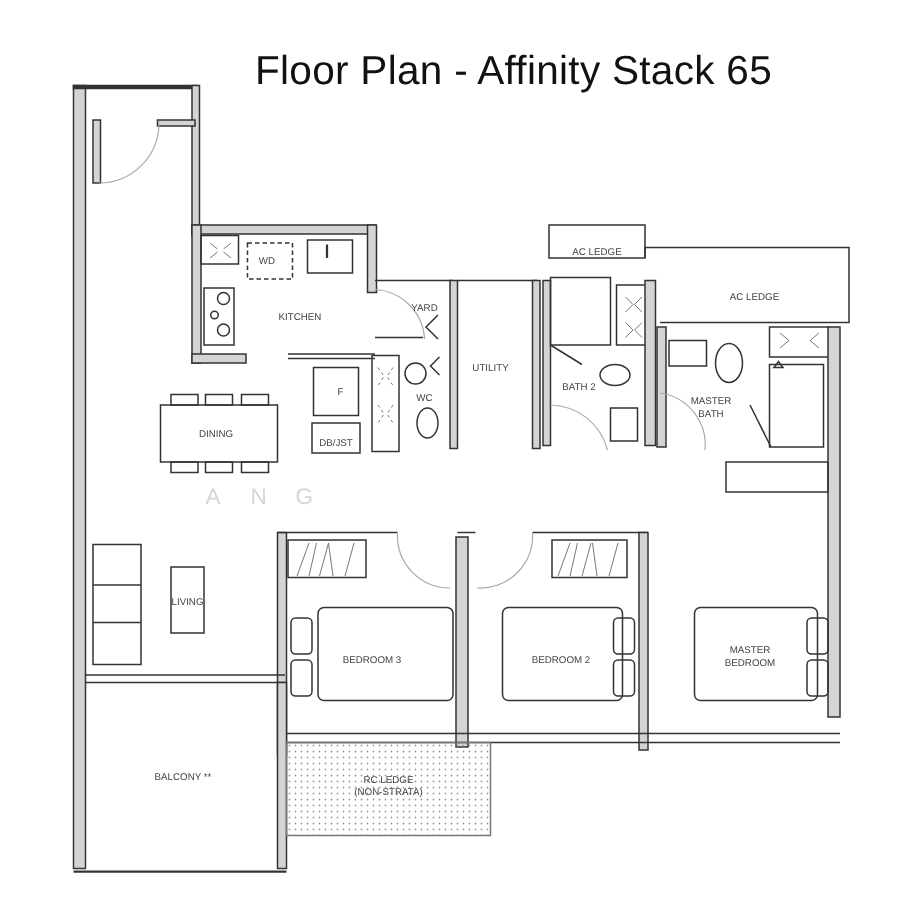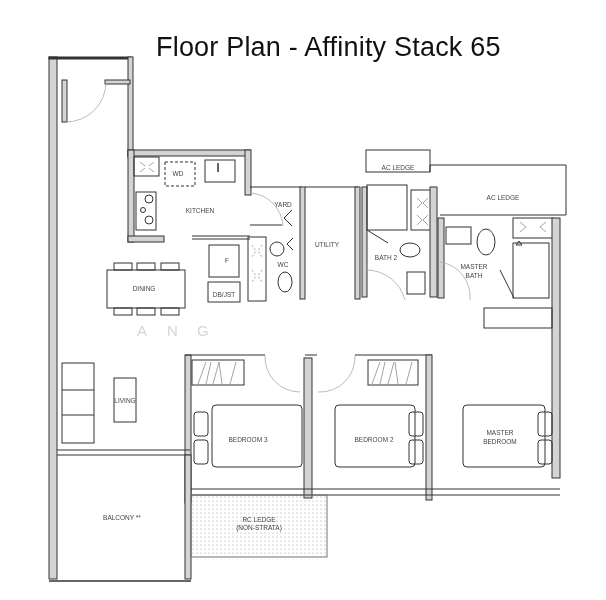--- a/index.html
+++ b/index.html
@@ -1,17 +1,17 @@
 <!DOCTYPE html>
 <html><head>
 <meta charset="utf-8">
 <style>
   html, body { margin:0; padding:0; background:#ffffff; }
   body { width:606px; height:600px; position:relative; overflow:hidden; font-family:"Liberation Sans", sans-serif; }
-  .title { position:absolute; left:156px; top:32px; font-size:27px; color:#111; font-family:"Liberation Sans", sans-serif; letter-spacing:0.2px; white-space:nowrap; }
+  .title { position:absolute; left:170px; top:32px; font-size:27px; color:#111; font-family:"Liberation Sans", sans-serif; letter-spacing:0.2px; white-space:nowrap; }
   svg { position:absolute; left:0; top:0; }
   .lbl { font-family:"Liberation Sans", sans-serif; font-size:6.5px; fill:#444; text-anchor:middle; }
   .wm { font-family:"Liberation Sans", sans-serif; font-size:15px; fill:#d6d6d6; }
 </style>
 </head>
 <body>
 
 <div class="title">Floor Plan - Affinity Stack 65</div>
 
 <svg width="606" height="600" viewBox="0 0 606 600">

